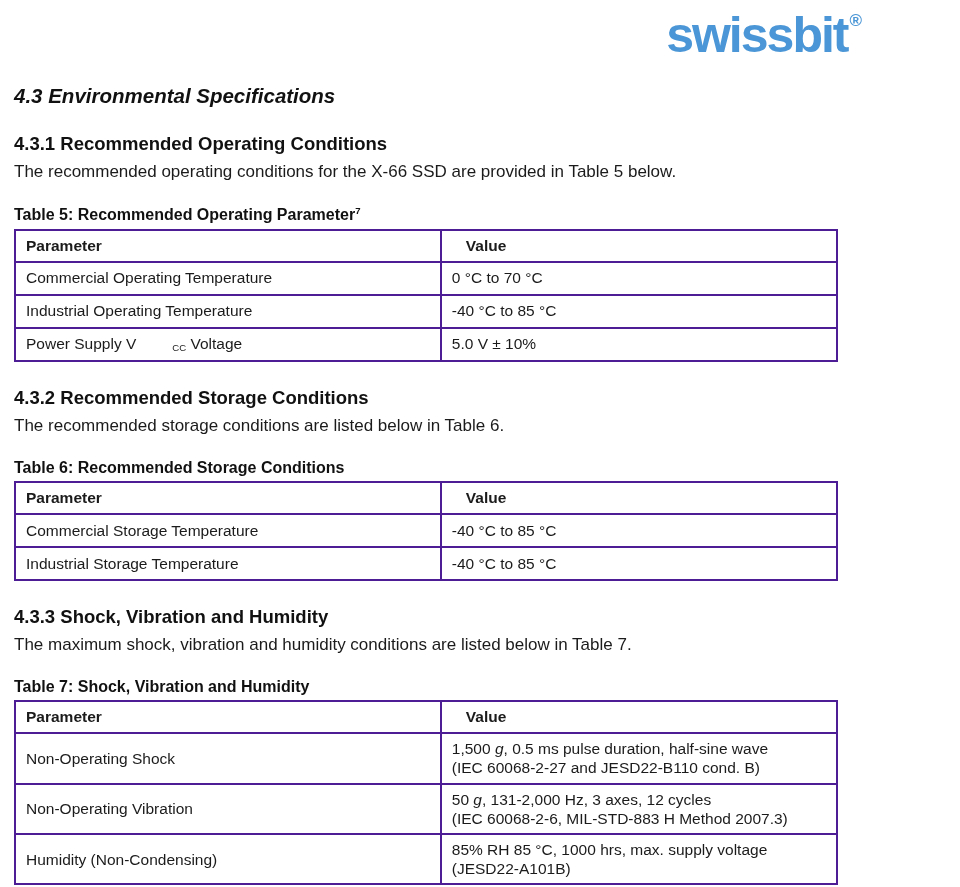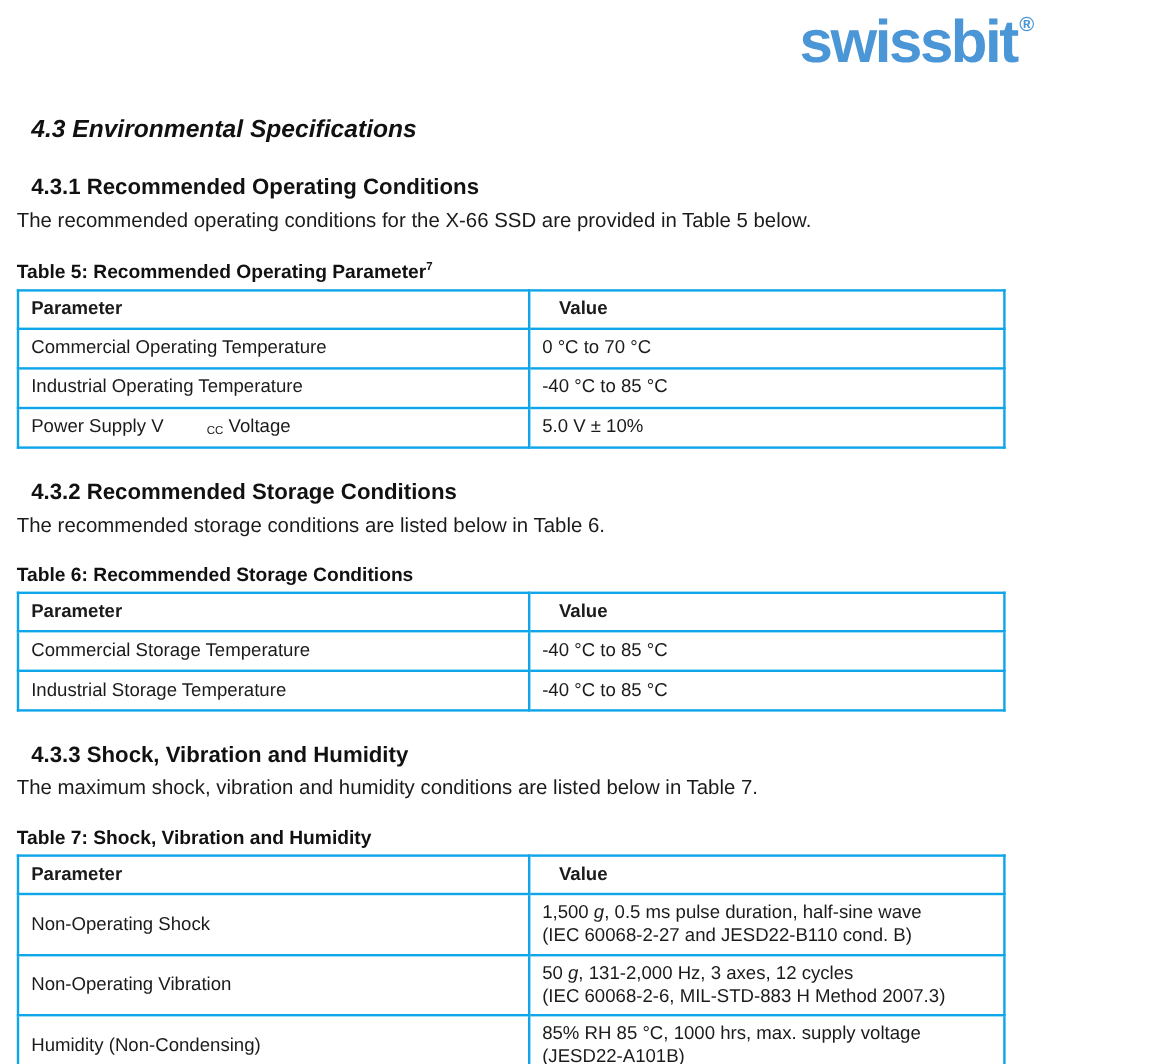--- a/index.html
+++ b/index.html
@@ -13,38 +13,38 @@
 
   
   .logo {
     position: absolute; top: 10px; right: 26px;
     font-weight: 700; font-size: 50px; letter-spacing: -2px;
     line-height: 1; white-space: nowrap;
   }
   .logo .rmark { font-size: 17px; vertical-align: 26px; letter-spacing: 0; margin-left: 2px; }
 
   h1.section-title {
-    margin: 12px; font-size: 20.5px; font-weight: 700; font-style: italic;
+    margin: 0; font-size: 20.5px; font-weight: 700; font-style: italic;
     color: #111; letter-spacing: 0;
   }
   h2.sub-heading {
-    margin: 25px 0 6px 12px; font-size: 18.5px; font-weight: 700; color: #111;
+    margin: 25px 0 6px 0; font-size: 18.5px; font-weight: 700; color: #111;
   }
   p.intro { margin: 0; font-size: 17px; line-height: 1.25; color: #1b1b1b; }
 
   .table-caption {
     margin: 23px 0 4px 0; font-size: 16px; font-weight: 700; color: #111;
   }
   .table-caption sup { font-size: 0.6em; }
 
   table.spec {
     width: 100%; border-collapse: collapse; table-layout: fixed;
   }
   table.spec th, table.spec td {
-    border: 2px solid #0ea5e9;
+    border: 2px solid #4c1d95;
     font-size: 15.5px; line-height: 1.24;
     padding: 5px 10px;
     vertical-align: middle;
     color: #1b1b1b;
   }
   table.spec th { font-weight: 700; text-align: left; height: 20px; }
   table.spec th.val-col { text-align: left; padding-left: 24px; }
   table.spec td.param { text-align: left; height: 21px; }
   table.spec td.value { text-align: left; }
   table.spec col.c1 { width: 51.8%; }

